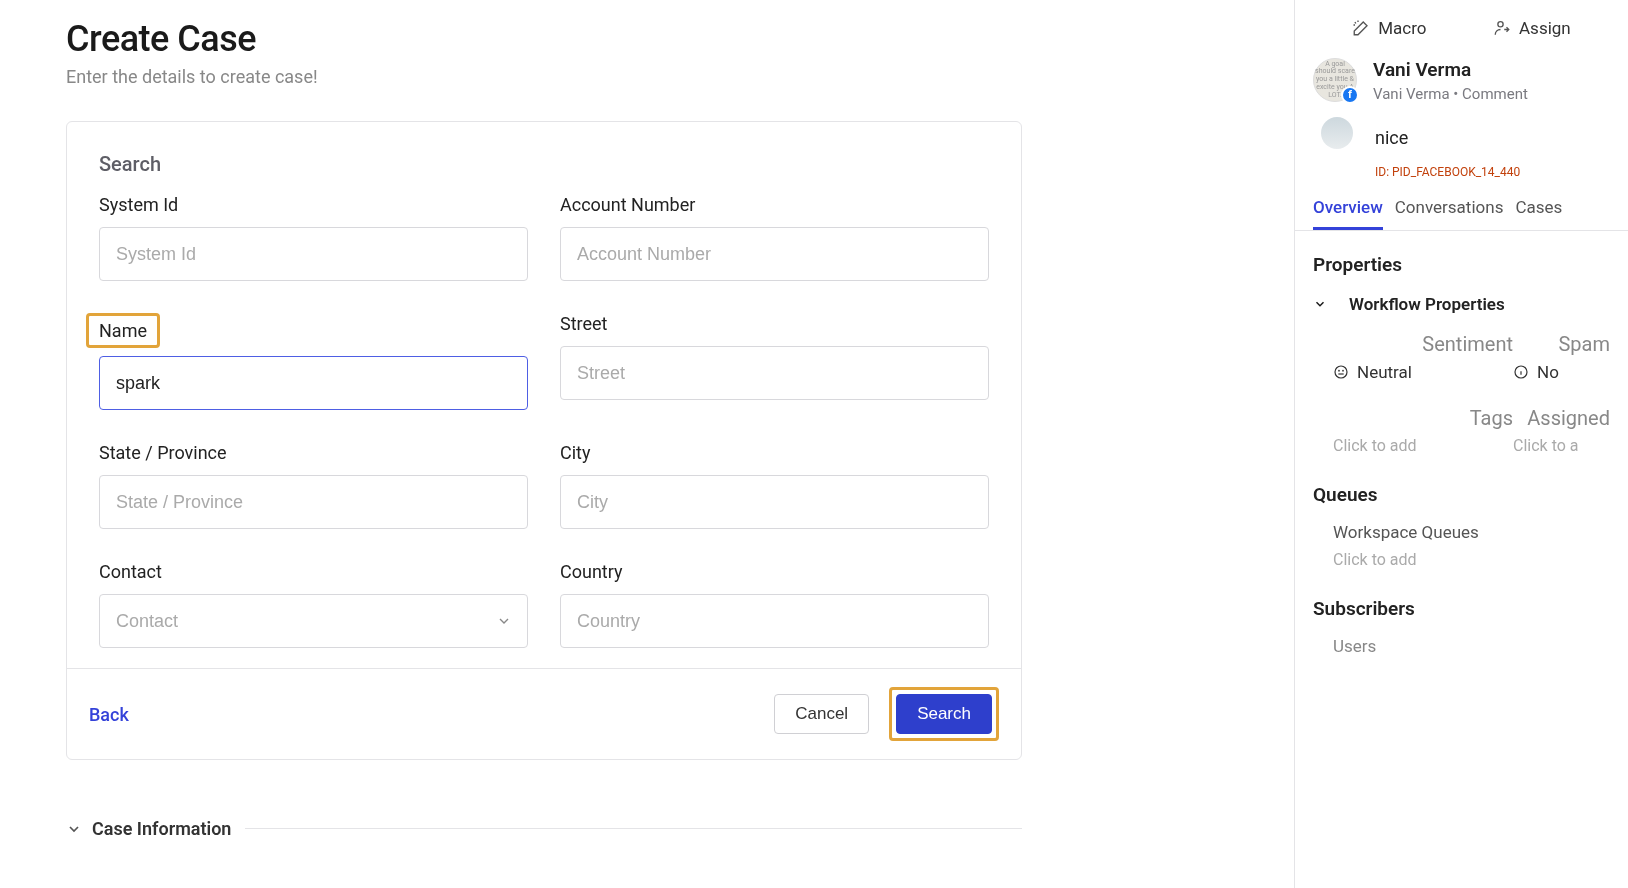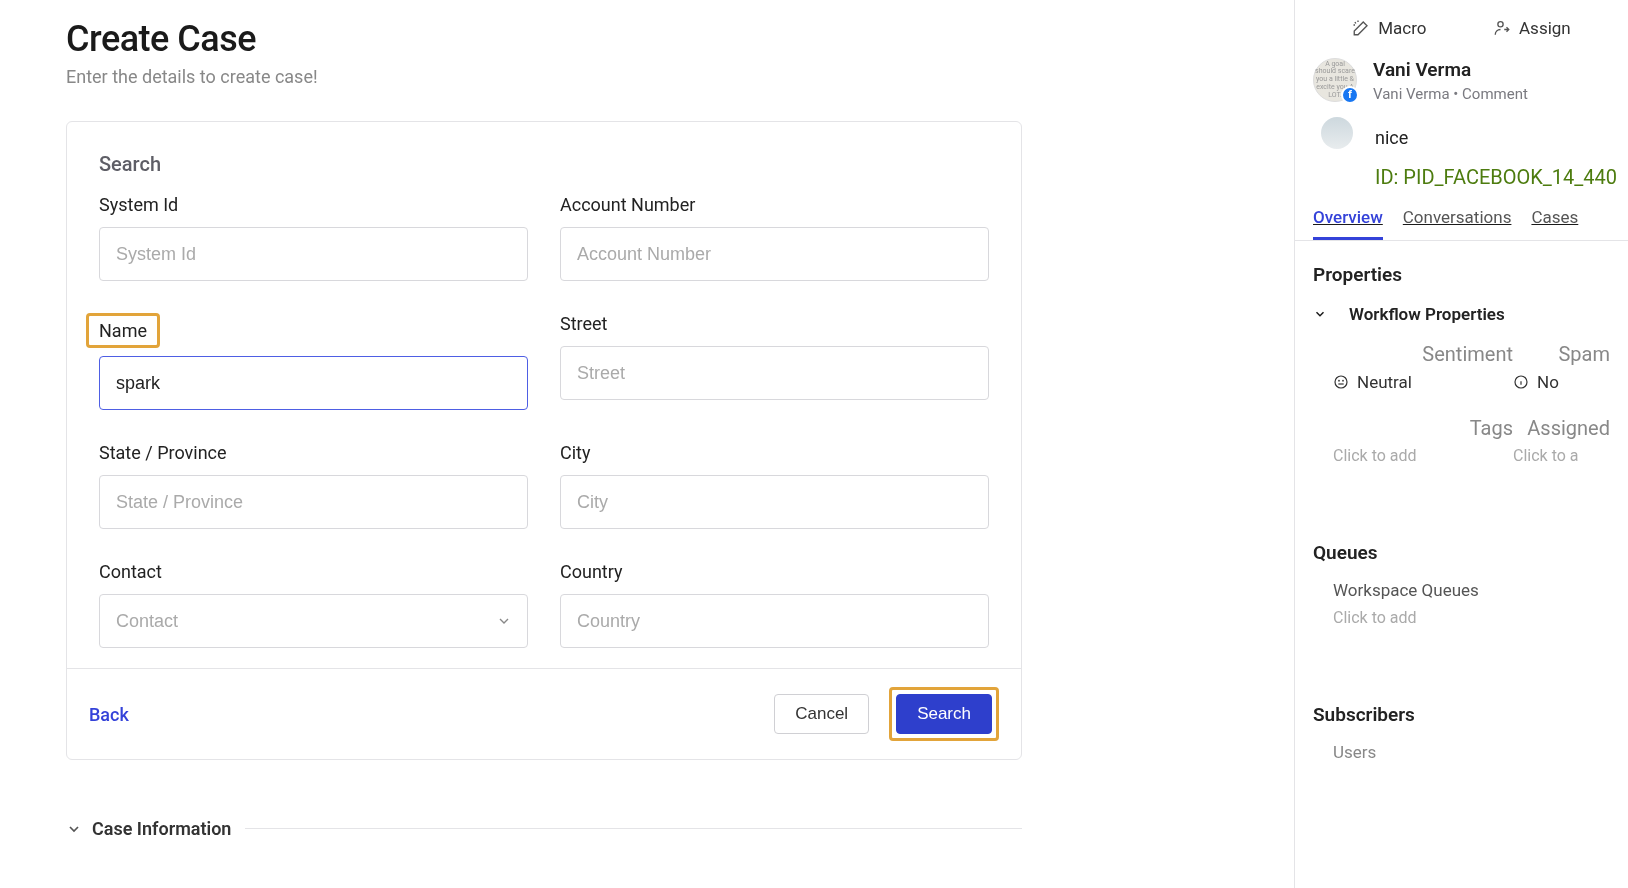--- a/index.html
+++ b/index.html
@@ -241,38 +241,37 @@
       flex-shrink: 0;
     }
     .nice-text {
       margin-left: 22px;
       font-size: 18px;
       color: #222;
       margin-top: 8px;
     }
     .id-line {
       padding: 12px 0 8px 80px;
-      font-size: 20px;
-      color: #4d7c0f;
+      font-size: 12px;
+      color: #c2410c;
       white-space: nowrap;
     }
     .camp-line {
       padding: 8px 0 16px 80px;
       display: flex;
       align-items: center;
       gap: 10px;
       font-size: 16px;
       color: #666;
     }
     .tabs {
       display: flex;
-      gap: 20px;
+      gap: 12px;
       padding: 0 18px;
       border-bottom: 1px solid #e4e4e7;
-      text-decoration: underline;
     }
     .tab {
       padding: 10px 0;
       font-size: 17px;
       color: #555;
       cursor: pointer;
       white-space: nowrap;
     }
     .tab.active {
       color: #3442d9;
@@ -324,21 +323,20 @@
       color: #aaa;
     }
     .side-section {
       padding: 28px 18px 0 18px;
     }
     .side-section-title {
       font-size: 19px;
       font-weight: 600;
       color: #222;
       margin-bottom: 16px;
-      margin-top: 48px;
     }
     .side-section-sub {
       font-size: 17px;
       color: #555;
       padding-left: 20px;
       margin-bottom: 8px;
     }
     .side-section-placeholder {
       font-size: 16px;
       color: #aaa;

